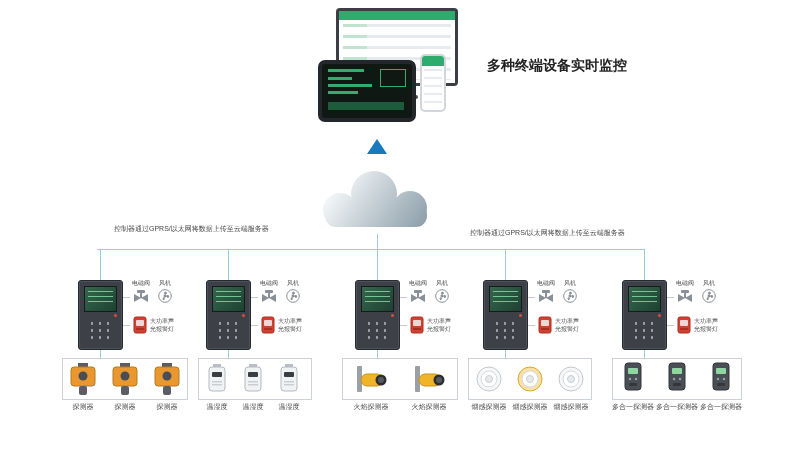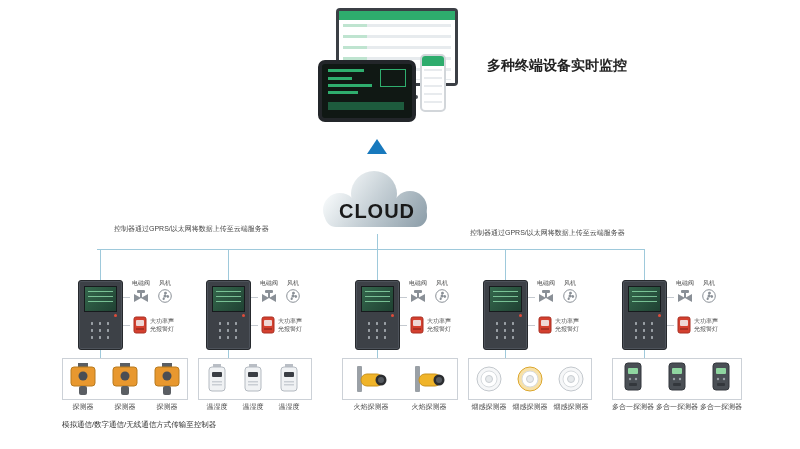--- a/index.html
+++ b/index.html
@@ -114,21 +114,20 @@
         <stop offset="1" stop-color="#8fa0ab"></stop>
       </linearGradient>
     </defs>
     <g fill="url(#cg)">
       <circle cx="30" cy="42" r="17"></circle>
       <circle cx="64" cy="26" r="23"></circle>
       <circle cx="100" cy="40" r="17"></circle>
       <rect x="15" y="36" width="102" height="23" rx="11"></rect>
     </g>
   </svg>
-  <div class="cloud-label">CLOUD</div>
 
   <div class="line" style="left:377px;top:234px;width:1px;height:15px"></div>
   <div class="line" style="left:97px;top:249px;width:548px;height:1px"></div>
   <div class="line" style="left:100px;top:249px;width:1px;height:31px"></div>
   <div class="line" style="left:228px;top:249px;width:1px;height:31px"></div>
   <div class="line" style="left:377px;top:249px;width:1px;height:31px"></div>
   <div class="line" style="left:505px;top:249px;width:1px;height:31px"></div>
   <div class="line" style="left:644px;top:249px;width:1px;height:31px"></div>
   <div class="line" style="left:100px;top:350px;width:1px;height:8px"></div>
   <div class="line" style="left:228px;top:350px;width:1px;height:8px"></div>
@@ -395,15 +394,14 @@
       <rect x="2" y="1" width="16" height="27" rx="3" fill="#4a4f55" stroke="#33373c"></rect>
       <rect x="5" y="6" width="10" height="6" rx="1" fill="#8fd6a0"></rect>
       <circle cx="7" cy="17" r="1.2" fill="#9aa0a6"></circle>
       <circle cx="13" cy="17" r="1.2" fill="#9aa0a6"></circle>
       <rect x="6" y="21" width="8" height="3" rx="1" fill="#33373c"></rect>
     </svg>
   <div class="det-label" style="left:603px;width:60px">多合一探测器</div>
   <div class="det-label" style="left:647px;width:60px">多合一探测器</div>
   <div class="det-label" style="left:691px;width:60px">多合一探测器</div>
 
-  <div class="bottom-note">模拟通信/数字通信/无线通信方式传输至控制器</div>
 
 </div>
 
 </body></html>

